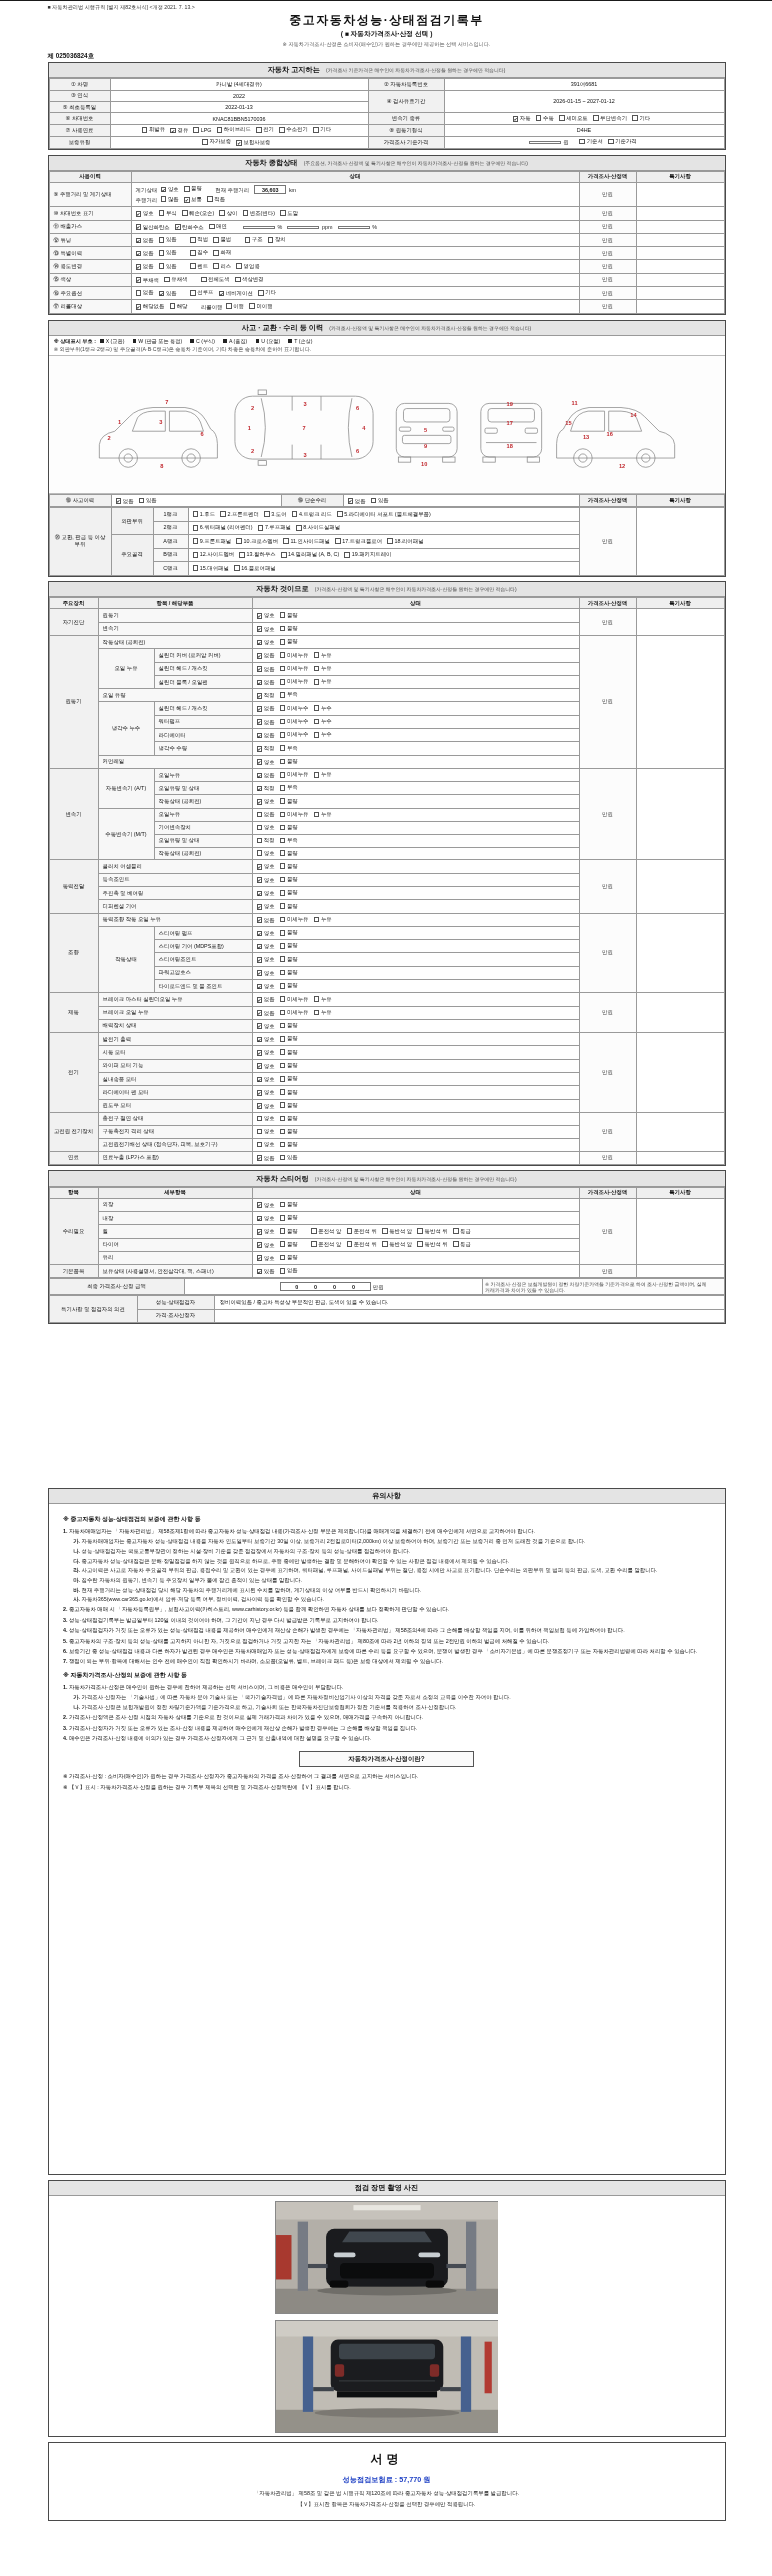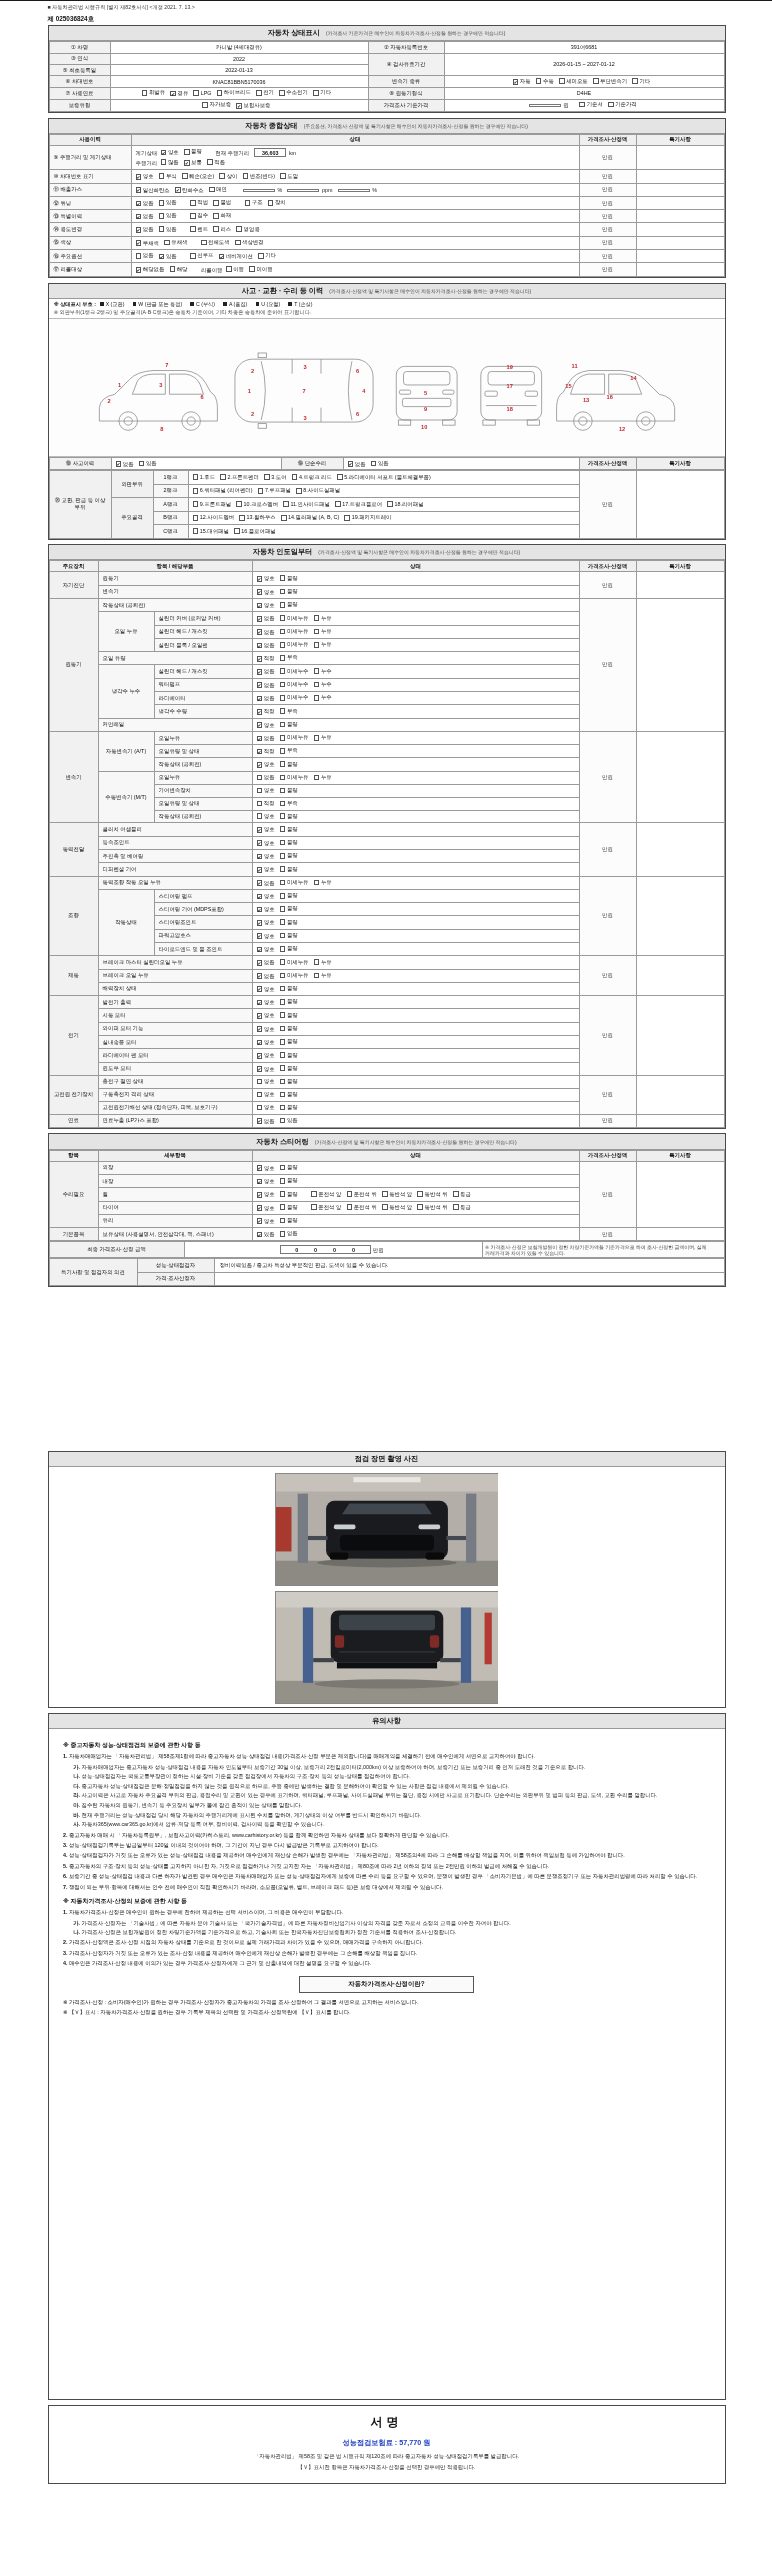--- a/index.html
+++ b/index.html
@@ -64,26 +64,31 @@
   .insurance{color:#1d3fc4;font-weight:bold;font-size:7.2px;margin-top:7.2px}
   .sign-line{font-size:5.4px;margin-top:4.6px;color:#222}
 </style>
 </head>
 <body>
 
 <div class="page">
 
   <div class="formref">■ 자동차관리법 시행규칙 [별지 제82호서식] &lt;개정 2021. 7. 13.&gt;</div>
 
+  <div class="titlewrap">
+    <div class="title">중고자동차성능·상태점검기록부</div>
+    <div class="subtitle">( ■ 자동차가격조사·산정 선택 )</div>
+    <div class="hnote">※ 자동차가격조사·산정은 소비자(매수인)가 원하는 경우에만 제공하는 선택 서비스입니다.</div>
+  </div>
 
   <div class="docno">제 025036824호</div>
 
   <div class="box">
     <div class="sec-title">
-      <span class="st-main">자동차 상태표시</span>
+      <span class="st-main">자동차 고지하는</span>
       <span class="st-note">(가격조사 기준가격은 매수인이 자동차가격조사·산정을 원하는 경우에만 적습니다)</span>
     </div>
     <table class="btable">
       <colgroup>
           <col style="width:61px">
           <col style="width:129px">
           <col style="width:129px">
           <col style="width:76px">
           <col>
         </colgroup>
@@ -601,21 +606,21 @@
                 <span class="bx"></span>
                 <span>16.플로어패널</span>
               </span></td>
           </tr>
         </tbody>
     </table>
   </div>
 
   <div class="box">
     <div class="sec-title">
-      <span class="st-main">자동차 인도일부터</span>
+      <span class="st-main">자동차 것이므로</span>
       <span class="st-note">(가격조사·산정액 및 특기사항은 매수인이 자동차가격조사·산정을 원하는 경우에만 적습니다)</span>
     </div>
     <table class="dtable">
       <colgroup>
           <col style="width:49px">
           <col style="width:56px">
           <col style="width:98px">
           <col>
           <col style="width:57px">
           <col style="width:88px">
@@ -1268,20 +1273,53 @@
           </tr>
           <tr>
             <td class="lab">가격·조사산정자</td>
             <td class="opin"></td>
           </tr>
         </tbody>
     </table>
   </div>
 
   <div class="pagegap"></div>
+
+  <div class="box notices-box">
+    <div class="sec-title">
+      <span class="st-main">유의사항</span>
+    </div>
+    <div class="notices" id="notice-body">
+        <div class="nheading">※ 중고자동차 성능·상태점검의 보증에 관한 사항 등</div>
+        <div class="nitem"><span class="nn">1.</span> 자동차매매업자는 「자동차관리법」 제58조제1항에 따라 중고자동차 성능·상태점검 내용(가격조사·산정 부분은 제외합니다)을 매매계약을 체결하기 전에 매수인에게 서면으로 고지하여야 합니다.</div>
+        <div class="nsub"><span class="nn">가.</span> 자동차매매업자는 중고자동차 성능·상태점검 내용을 자동차 인도일부터 보증기간 30일 이상, 보증거리 2천킬로미터(2,000km) 이상 보증하여야 하며, 보증기간 또는 보증거리 중 먼저 도래한 것을 기준으로 합니다.</div>
+        <div class="nsub"><span class="nn">나.</span> 성능·상태점검자는 국토교통부장관이 정하는 시설·장비 기준을 갖춘 점검장에서 자동차의 구조·장치 등의 성능·상태를 점검하여야 합니다.</div>
+        <div class="nsub"><span class="nn">다.</span> 중고자동차 성능·상태점검은 분해·정밀점검을 하지 않는 것을 원칙으로 하므로, 주행 중에만 발생하는 결함 및 분해하여야 확인할 수 있는 사항은 점검 내용에서 제외될 수 있습니다.</div>
+        <div class="nsub"><span class="nn">라.</span> 사고이력은 사고로 자동차 주요골격 부위의 판금, 용접수리 및 교환이 있는 경우에 표기하며, 쿼터패널, 루프패널, 사이드실패널 부위는 절단, 용접 시에만 사고로 표기합니다. 단순수리는 외판부위 및 범퍼 등의 판금, 도색, 교환 수리를 말합니다.</div>
+        <div class="nsub"><span class="nn">마.</span> 침수란 자동차의 원동기, 변속기 등 주요장치 일부가 물에 잠긴 흔적이 있는 상태를 말합니다.</div>
+        <div class="nsub"><span class="nn">바.</span> 현재 주행거리는 성능·상태점검 당시 해당 자동차의 주행거리계에 표시된 수치를 말하며, 계기상태의 이상 여부를 반드시 확인하시기 바랍니다.</div>
+        <div class="nsub"><span class="nn">사.</span> 자동차365(www.car365.go.kr)에서 압류·저당 등록 여부, 정비이력, 검사이력 등을 확인할 수 있습니다.</div>
+        <div class="nitem"><span class="nn">2.</span> 중고자동차 매매 시 「자동차등록원부」, 보험사고이력(카히스토리, www.carhistory.or.kr) 등을 함께 확인하면 자동차 상태를 보다 정확하게 판단할 수 있습니다.</div>
+        <div class="nitem"><span class="nn">3.</span> 성능·상태점검기록부는 발급일부터 120일 이내의 것이어야 하며, 그 기간이 지난 경우 다시 발급받은 기록부로 고지하여야 합니다.</div>
+        <div class="nitem"><span class="nn">4.</span> 성능·상태점검자가 거짓 또는 오류가 있는 성능·상태점검 내용을 제공하여 매수인에게 재산상 손해가 발생한 경우에는 「자동차관리법」 제58조의4에 따라 그 손해를 배상할 책임을 지며, 이를 위하여 책임보험 등에 가입하여야 합니다.</div>
+        <div class="nitem"><span class="nn">5.</span> 중고자동차의 구조·장치 등의 성능·상태를 고지하지 아니한 자, 거짓으로 점검하거나 거짓 고지한 자는 「자동차관리법」 제80조에 따라 2년 이하의 징역 또는 2천만원 이하의 벌금에 처해질 수 있습니다.</div>
+        <div class="nitem"><span class="nn">6.</span> 보증기간 중 성능·상태점검 내용과 다른 하자가 발견된 경우 매수인은 자동차매매업자 또는 성능·상태점검자에게 보증에 따른 수리 등을 요구할 수 있으며, 분쟁이 발생한 경우 「소비자기본법」에 따른 분쟁조정기구 또는 자동차관리법령에 따라 처리할 수 있습니다.</div>
+        <div class="nitem"><span class="nn">7.</span> 쟁점이 되는 부위·항목에 대해서는 인수 전에 매수인이 직접 확인하시기 바라며, 소모품(오일류, 벨트, 브레이크 패드 등)은 보증 대상에서 제외될 수 있습니다.</div>
+        <div class="nheading">※ 자동차가격조사·산정의 보증에 관한 사항 등</div>
+        <div class="nitem"><span class="nn">1.</span> 자동차가격조사·산정은 매수인이 원하는 경우에 한하여 제공하는 선택 서비스이며, 그 비용은 매수인이 부담합니다.</div>
+        <div class="nsub"><span class="nn">가.</span> 가격조사·산정자는 「기술사법」에 따른 자동차 분야 기술사 또는 「국가기술자격법」에 따른 자동차정비산업기사 이상의 자격을 갖춘 자로서 소정의 교육을 이수한 자여야 합니다.</div>
+        <div class="nsub"><span class="nn">나.</span> 가격조사·산정은 보험개발원이 정한 차량기준가액을 기준가격으로 하고, 기술사회 또는 한국자동차진단보증협회가 정한 기준서를 적용하여 조사·산정합니다.</div>
+        <div class="nitem"><span class="nn">2.</span> 가격조사·산정액은 조사·산정 시점의 자동차 상태를 기준으로 한 것이므로 실제 거래가격과 차이가 있을 수 있으며, 매매가격을 구속하지 아니합니다.</div>
+        <div class="nitem"><span class="nn">3.</span> 가격조사·산정자가 거짓 또는 오류가 있는 조사·산정 내용을 제공하여 매수인에게 재산상 손해가 발생한 경우에는 그 손해를 배상할 책임을 집니다.</div>
+        <div class="nitem"><span class="nn">4.</span> 매수인은 가격조사·산정 내용에 이의가 있는 경우 가격조사·산정자에게 그 근거 및 산출내역에 대한 설명을 요구할 수 있습니다.</div>
+        <div class="nbox">자동차가격조사·산정이란?</div>
+        <div class="nitem">※ 가격조사·산정 : 소비자(매수인)가 원하는 경우 가격조사·산정자가 중고자동차의 가격을 조사·산정하여 그 결과를 서면으로 고지하는 서비스입니다.</div>
+        <div class="nitem">※ 【Ｖ】표시 : 자동차가격조사·산정을 원하는 경우 기록부 제목의 선택란 및 가격조사·산정액란에 【Ｖ】표시를 합니다.</div>
+      </div>
+  </div>
 
   <div class="box photos-box">
     <div class="sec-title">
       <span class="st-main">점검 장면 촬영 사진</span>
     </div>
     <div class="photo">
       <svg viewBox="0 0 430 215" width="222" height="111">
         <rect width="430" height="215" fill="#b3afa8"></rect>
         <rect width="430" height="34" fill="#c6c2bb"></rect>
         <rect x="150" y="6" width="130" height="10" fill="#e8e6e0"></rect>
@@ -1315,53 +1353,20 @@
         <rect x="114" y="84" width="18" height="24" rx="4" fill="#7e2b28"></rect>
         <rect x="298" y="84" width="18" height="24" rx="4" fill="#7e2b28"></rect>
         <line x1="122" y1="116" x2="308" y2="116" stroke="#35373b" stroke-width="2"></line>
         <rect x="118" y="136" width="194" height="12" fill="#0e0f10"></rect>
         <rect x="72" y="128" width="40" height="8" fill="#3f444b"></rect>
         <rect x="318" y="128" width="40" height="8" fill="#3f444b"></rect>
       </svg>
     </div>
   </div>
 
-  <div class="box notices-box">
-    <div class="sec-title">
-      <span class="st-main">유의사항</span>
-    </div>
-    <div class="notices" id="notice-body">
-        <div class="nheading">※ 중고자동차 성능·상태점검의 보증에 관한 사항 등</div>
-        <div class="nitem"><span class="nn">1.</span> 자동차매매업자는 「자동차관리법」 제58조제1항에 따라 중고자동차 성능·상태점검 내용(가격조사·산정 부분은 제외합니다)을 매매계약을 체결하기 전에 매수인에게 서면으로 고지하여야 합니다.</div>
-        <div class="nsub"><span class="nn">가.</span> 자동차매매업자는 중고자동차 성능·상태점검 내용을 자동차 인도일부터 보증기간 30일 이상, 보증거리 2천킬로미터(2,000km) 이상 보증하여야 하며, 보증기간 또는 보증거리 중 먼저 도래한 것을 기준으로 합니다.</div>
-        <div class="nsub"><span class="nn">나.</span> 성능·상태점검자는 국토교통부장관이 정하는 시설·장비 기준을 갖춘 점검장에서 자동차의 구조·장치 등의 성능·상태를 점검하여야 합니다.</div>
-        <div class="nsub"><span class="nn">다.</span> 중고자동차 성능·상태점검은 분해·정밀점검을 하지 않는 것을 원칙으로 하므로, 주행 중에만 발생하는 결함 및 분해하여야 확인할 수 있는 사항은 점검 내용에서 제외될 수 있습니다.</div>
-        <div class="nsub"><span class="nn">라.</span> 사고이력은 사고로 자동차 주요골격 부위의 판금, 용접수리 및 교환이 있는 경우에 표기하며, 쿼터패널, 루프패널, 사이드실패널 부위는 절단, 용접 시에만 사고로 표기합니다. 단순수리는 외판부위 및 범퍼 등의 판금, 도색, 교환 수리를 말합니다.</div>
-        <div class="nsub"><span class="nn">마.</span> 침수란 자동차의 원동기, 변속기 등 주요장치 일부가 물에 잠긴 흔적이 있는 상태를 말합니다.</div>
-        <div class="nsub"><span class="nn">바.</span> 현재 주행거리는 성능·상태점검 당시 해당 자동차의 주행거리계에 표시된 수치를 말하며, 계기상태의 이상 여부를 반드시 확인하시기 바랍니다.</div>
-        <div class="nsub"><span class="nn">사.</span> 자동차365(www.car365.go.kr)에서 압류·저당 등록 여부, 정비이력, 검사이력 등을 확인할 수 있습니다.</div>
-        <div class="nitem"><span class="nn">2.</span> 중고자동차 매매 시 「자동차등록원부」, 보험사고이력(카히스토리, www.carhistory.or.kr) 등을 함께 확인하면 자동차 상태를 보다 정확하게 판단할 수 있습니다.</div>
-        <div class="nitem"><span class="nn">3.</span> 성능·상태점검기록부는 발급일부터 120일 이내의 것이어야 하며, 그 기간이 지난 경우 다시 발급받은 기록부로 고지하여야 합니다.</div>
-        <div class="nitem"><span class="nn">4.</span> 성능·상태점검자가 거짓 또는 오류가 있는 성능·상태점검 내용을 제공하여 매수인에게 재산상 손해가 발생한 경우에는 「자동차관리법」 제58조의4에 따라 그 손해를 배상할 책임을 지며, 이를 위하여 책임보험 등에 가입하여야 합니다.</div>
-        <div class="nitem"><span class="nn">5.</span> 중고자동차의 구조·장치 등의 성능·상태를 고지하지 아니한 자, 거짓으로 점검하거나 거짓 고지한 자는 「자동차관리법」 제80조에 따라 2년 이하의 징역 또는 2천만원 이하의 벌금에 처해질 수 있습니다.</div>
-        <div class="nitem"><span class="nn">6.</span> 보증기간 중 성능·상태점검 내용과 다른 하자가 발견된 경우 매수인은 자동차매매업자 또는 성능·상태점검자에게 보증에 따른 수리 등을 요구할 수 있으며, 분쟁이 발생한 경우 「소비자기본법」에 따른 분쟁조정기구 또는 자동차관리법령에 따라 처리할 수 있습니다.</div>
-        <div class="nitem"><span class="nn">7.</span> 쟁점이 되는 부위·항목에 대해서는 인수 전에 매수인이 직접 확인하시기 바라며, 소모품(오일류, 벨트, 브레이크 패드 등)은 보증 대상에서 제외될 수 있습니다.</div>
-        <div class="nheading">※ 자동차가격조사·산정의 보증에 관한 사항 등</div>
-        <div class="nitem"><span class="nn">1.</span> 자동차가격조사·산정은 매수인이 원하는 경우에 한하여 제공하는 선택 서비스이며, 그 비용은 매수인이 부담합니다.</div>
-        <div class="nsub"><span class="nn">가.</span> 가격조사·산정자는 「기술사법」에 따른 자동차 분야 기술사 또는 「국가기술자격법」에 따른 자동차정비산업기사 이상의 자격을 갖춘 자로서 소정의 교육을 이수한 자여야 합니다.</div>
-        <div class="nsub"><span class="nn">나.</span> 가격조사·산정은 보험개발원이 정한 차량기준가액을 기준가격으로 하고, 기술사회 또는 한국자동차진단보증협회가 정한 기준서를 적용하여 조사·산정합니다.</div>
-        <div class="nitem"><span class="nn">2.</span> 가격조사·산정액은 조사·산정 시점의 자동차 상태를 기준으로 한 것이므로 실제 거래가격과 차이가 있을 수 있으며, 매매가격을 구속하지 아니합니다.</div>
-        <div class="nitem"><span class="nn">3.</span> 가격조사·산정자가 거짓 또는 오류가 있는 조사·산정 내용을 제공하여 매수인에게 재산상 손해가 발생한 경우에는 그 손해를 배상할 책임을 집니다.</div>
-        <div class="nitem"><span class="nn">4.</span> 매수인은 가격조사·산정 내용에 이의가 있는 경우 가격조사·산정자에게 그 근거 및 산출내역에 대한 설명을 요구할 수 있습니다.</div>
-        <div class="nbox">자동차가격조사·산정이란?</div>
-        <div class="nitem">※ 가격조사·산정 : 소비자(매수인)가 원하는 경우 가격조사·산정자가 중고자동차의 가격을 조사·산정하여 그 결과를 서면으로 고지하는 서비스입니다.</div>
-        <div class="nitem">※ 【Ｖ】표시 : 자동차가격조사·산정을 원하는 경우 기록부 제목의 선택란 및 가격조사·산정액란에 【Ｖ】표시를 합니다.</div>
-      </div>
-  </div>
-
   <div class="box sign-box">
     <div class="sign-title">서명</div>
     <div class="insurance">성능점검보험료 : 57,770 원</div>
     <div class="sign-line">「자동차관리법」 제58조 및 같은 법 시행규칙 제120조에 따라 중고자동차 성능·상태점검기록부를 발급합니다.</div>
     <div class="sign-line">【Ｖ】표시한 항목은 자동차가격조사·산정을 선택한 경우에만 적용됩니다.</div>
   </div>
 
 </div>
 
 

